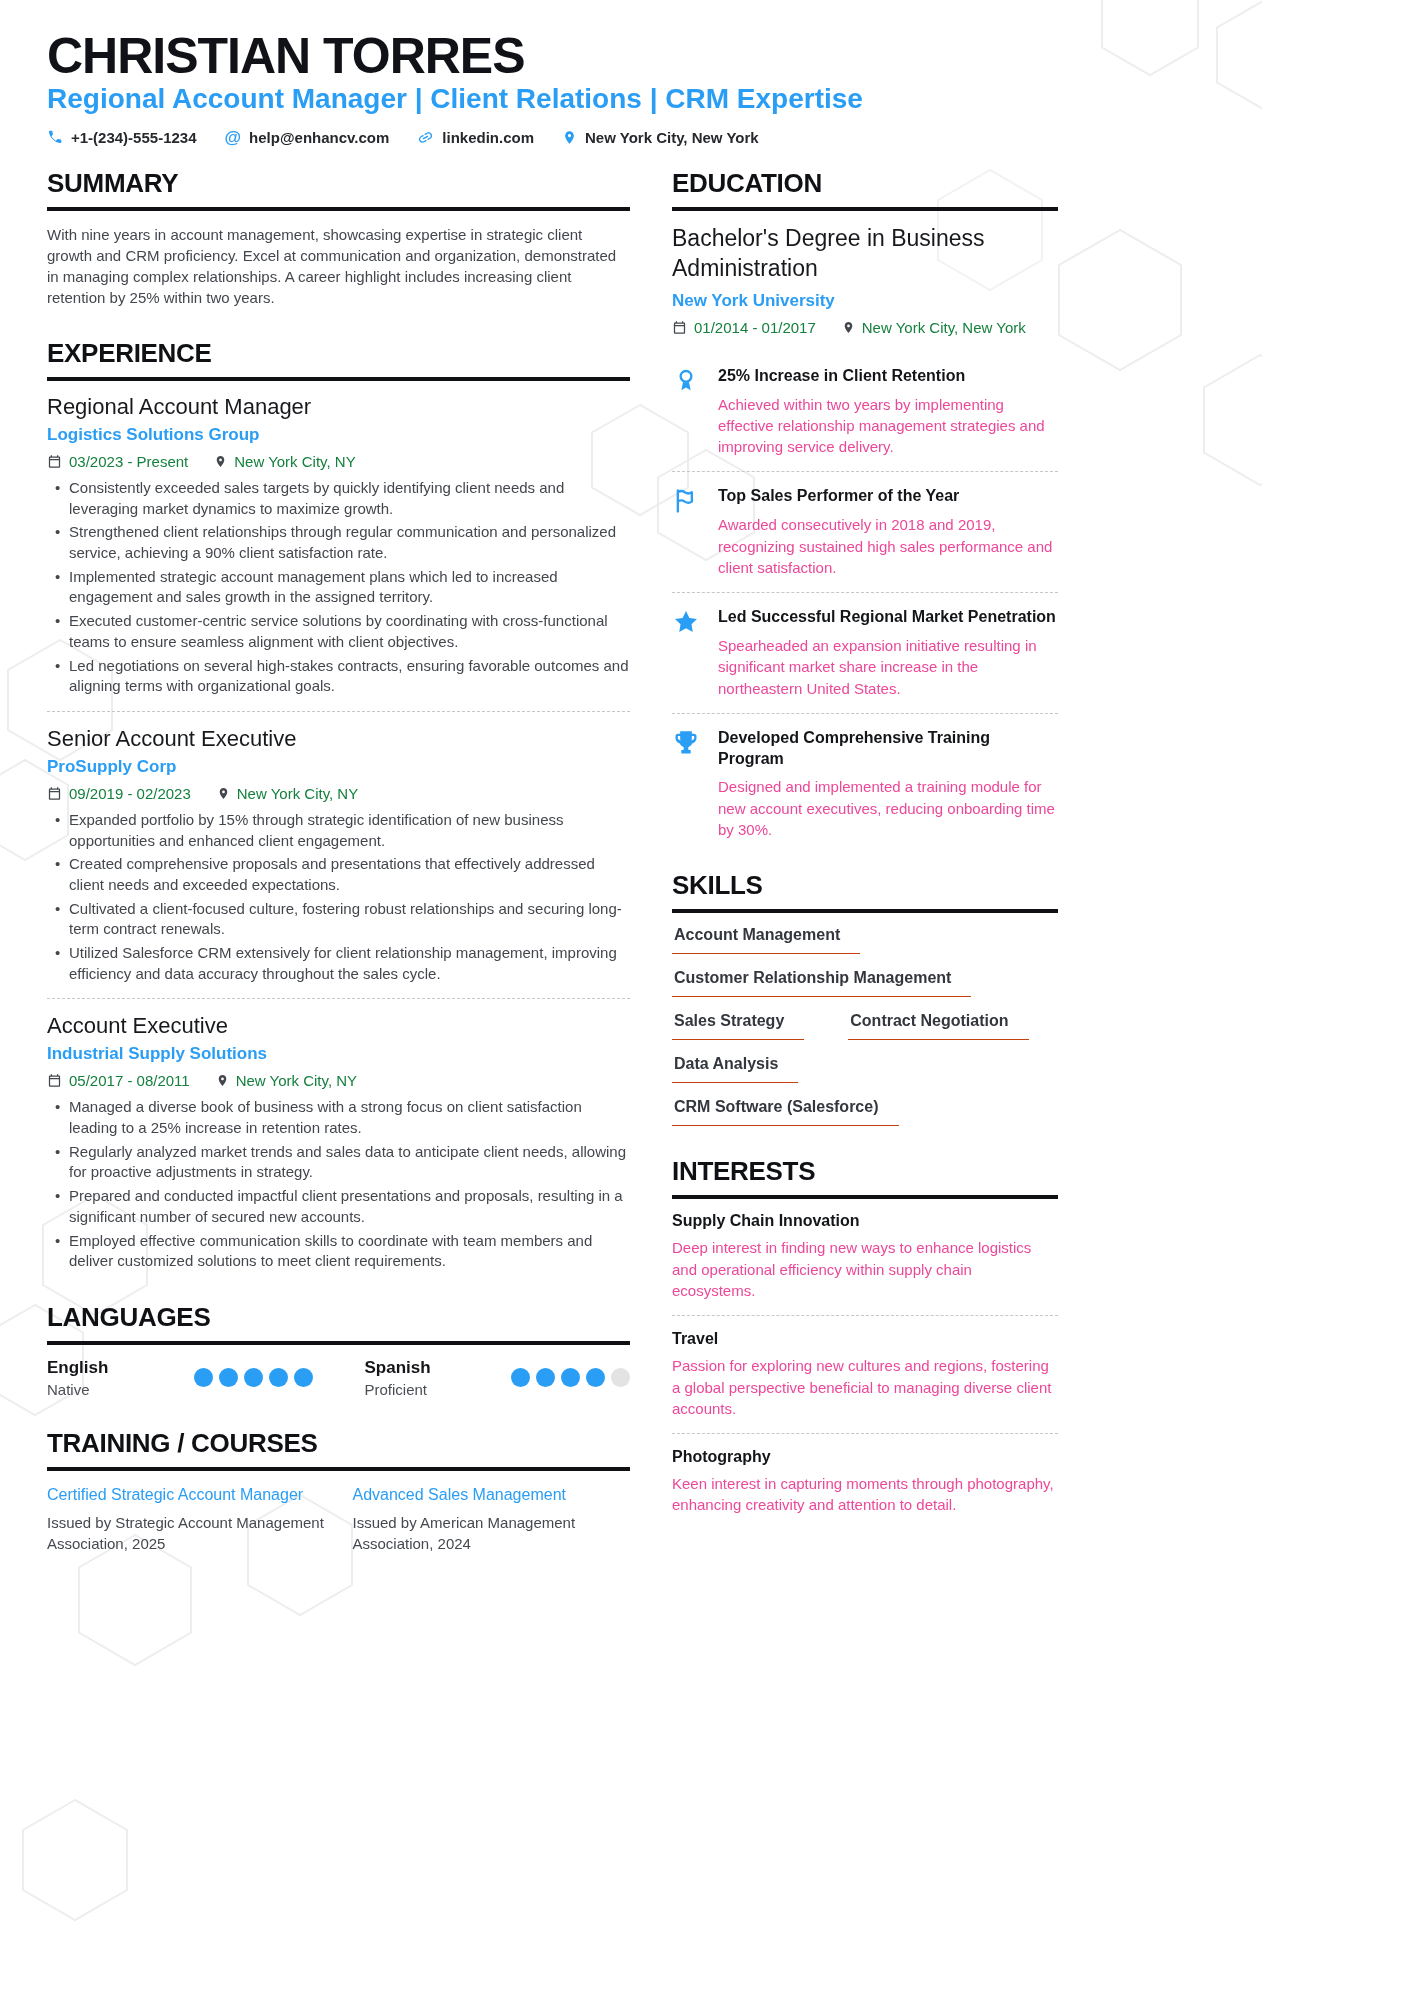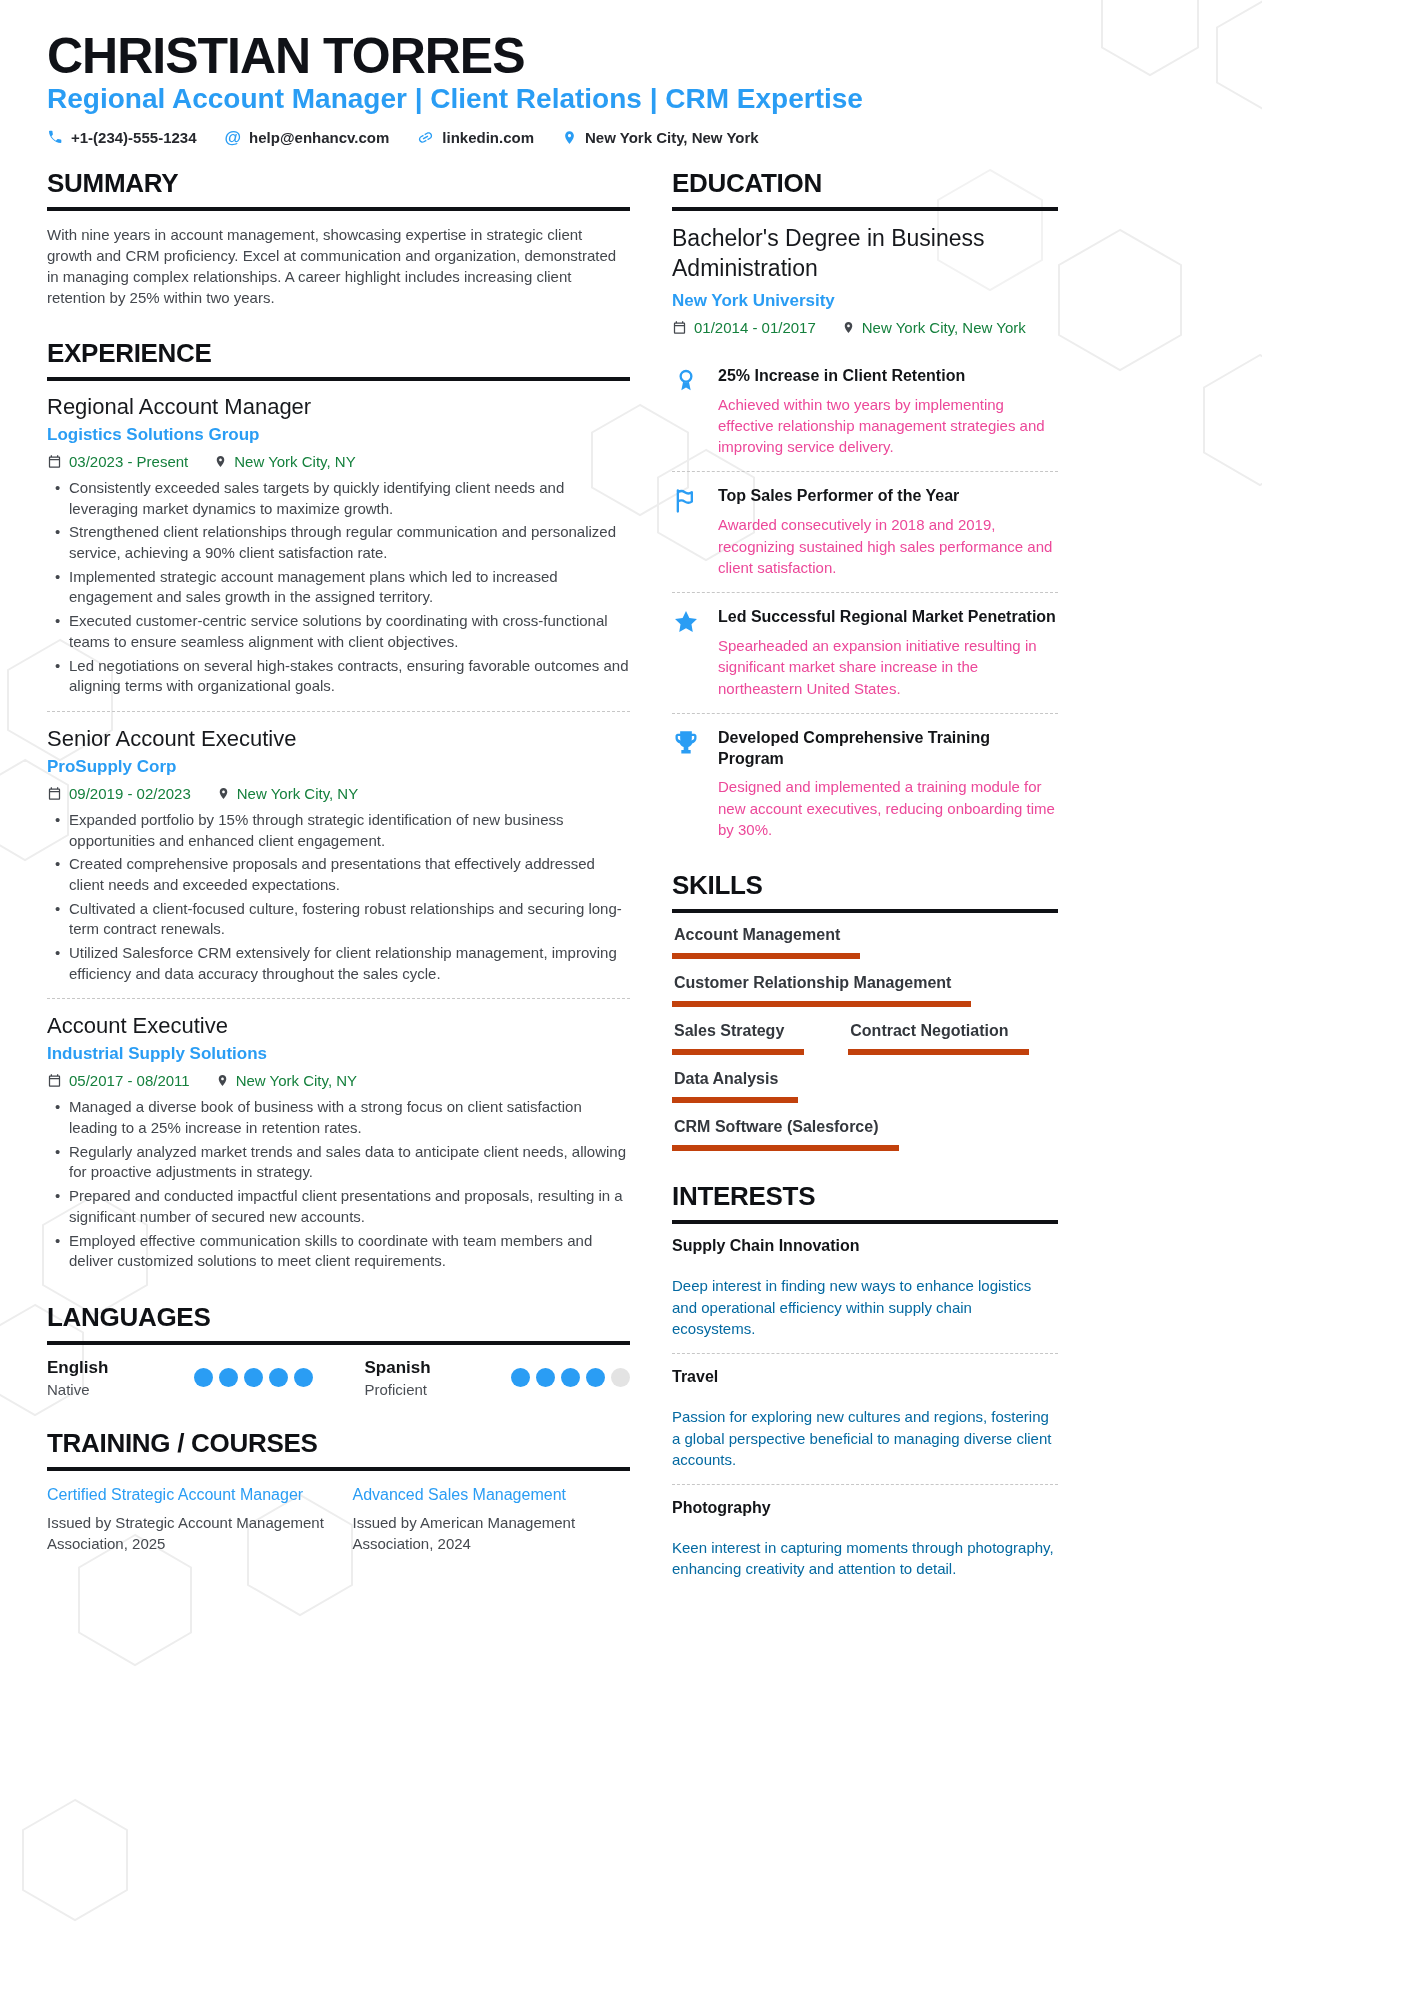--- a/index.html
+++ b/index.html
@@ -61,25 +61,25 @@
   .school{font-size:17px;font-weight:700;color:var(--accent);margin-top:7px;}
 
   
   .ach-item{display:flex;gap:16px;}
   .ach-icon{flex:0 0 30px;width:30px;padding-top:1px;color:var(--accent);}
   .ach-title{font-size:16px;font-weight:700;color:#131518;line-height:1.3;}
   .ach-text{font-size:15px;color:#ec4899;line-height:1.42;margin-top:7px;}
 
   
   .skills-row{display:flex;gap:44px;margin-bottom:15px;}
-  .skill{font-size:16px;font-weight:700;color:#33373d;padding:0 20px 9px 2px;border-bottom:6px solid #c2410c;}
+  .skill{font-size:16px;font-weight:700;color:#33373d;padding:0 20px 9px 2px;border-bottom:1px solid #c2410c;}
 
   
   .int-title{font-size:16px;font-weight:800;color:#131518;}
-  .int-text{font-size:15px;color:#0369a1;line-height:1.42;margin-top:20px;}
+  .int-text{font-size:15px;color:#ec4899;line-height:1.42;margin-top:7px;}
   svg.i{display:block;}
 </style>
 </head>
 <body>
 
 <div class="page">
 
   <svg class="hex-layer" width="1410" height="1995" viewBox="0 0 1410 1995" fill="none" stroke="#ededed" stroke-width="2">
     <polygon points="1150,-35 1102,-7.5 1102,47.5 1150,75 1198,47.5 1198,-7.5"></polygon>
     <polygon points="1265,0 1217,27.5 1217,82.5 1265,110 1313,82.5 1313,27.5"></polygon>

